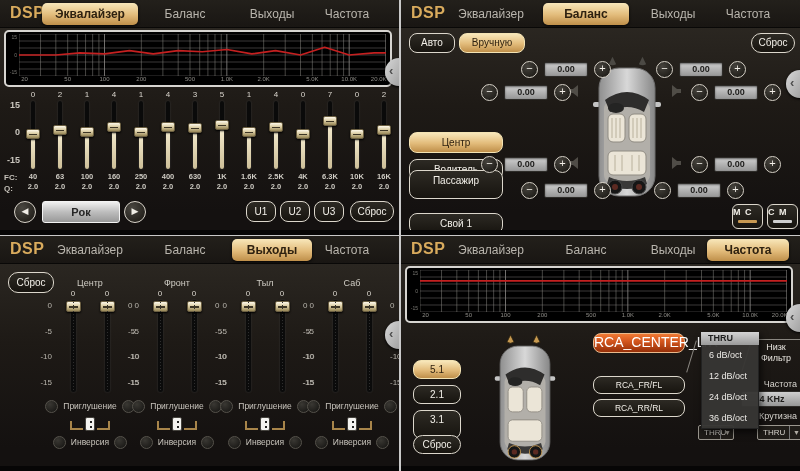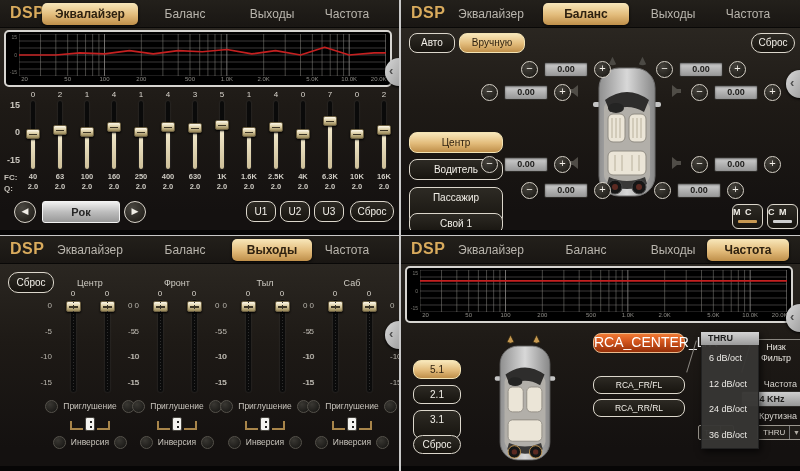--- a/index.html
+++ b/index.html
@@ -65,21 +65,21 @@
 .ck{width:13px;height:13px;border-radius:50%;background:radial-gradient(circle at 35% 30%,#3a3833,#131210);border:1px solid #55524b;flex:none}
 .cklabel{font-size:8.5px;color:#c9c5bd}
 .lnk{position:absolute;width:44px;height:17px}
 .lnk .ll{position:absolute;left:2px;bottom:3px;width:13px;height:9px;border-left:2px solid #a8854a;border-bottom:2px solid #a8854a}
 .lnk .lr{position:absolute;right:2px;bottom:3px;width:13px;height:9px;border-right:2px solid #a8854a;border-bottom:2px solid #a8854a}
 .lnk .lc{position:absolute;left:17px;top:1px;width:10px;height:14px;background:#f4f3f0;border:1px solid #44423d;border-radius:2px}
 .lnk .lc::after{content:'';position:absolute;left:3.5px;top:3px;width:2px;height:2px;background:#222;box-shadow:0 5px 0 #222}
 
 .dd{position:absolute;left:300px;top:96px;width:58px;z-index:6;box-shadow:2px 3px 7px rgba(0,0,0,.65)}
 .ddh{height:13px;background:linear-gradient(#d4d4d4,#9a9a9a);color:#1e1e1e;font-size:9px;font-weight:bold;line-height:13px;padding-left:7px}
-.ddb{background:rgba(55,54,52,.97);border:1px solid #222;border-top:none;height:104px;display:flex;flex-direction:column;justify-content:space-around;padding-left:7px}
+.ddb{background:rgba(55,54,52,.97);border:1px solid #222;border-top:none;height:84px;display:flex;flex-direction:column;justify-content:space-around;padding-left:7px}
 .ddi{font-size:9px;color:#eceae6}
 .slantline{position:absolute;width:1px;background:#8a8781;z-index:1}
 .ftab-top{position:absolute;left:352px;top:103px;width:47px;height:1px;background:#8a8781;z-index:1}
 .ftxt{position:absolute;left:352px;top:106px;width:46px;text-align:center;font-size:9px;color:#e8e5df;line-height:11px;z-index:1}
 .rlab{position:absolute;text-align:right;font-size:9px;color:#d8d5cf;z-index:1}
 .valbox{position:absolute;left:340px;top:155px;width:62px;height:16px;background:linear-gradient(#cfcfcf,#969696);border:1px solid #2d2b28;border-radius:2px;font-size:9px;font-weight:bold;color:#1e1d1b;text-align:center;line-height:15px;z-index:1}
 .sel{position:absolute;background:#201d19;border:1px solid #9b978f;border-radius:2px;color:#d5d2cb;font-size:8px;line-height:13px;padding-left:5px;z-index:1}
 .sel .ar{position:absolute;right:2px;top:0;font-size:7px;color:#b0aca4;border-left:1px solid #777;padding-left:3px;line-height:13px}
 .tweet{position:absolute;width:11px;height:11px}
 </style>
@@ -320,21 +320,21 @@
     <div class="tab t3">Выходы</div>
     <div class="tab t4">Частота</div>
   </div>
   <div class="btn" style="left:8px;top:33px;width:46px;height:20px;line-height:18px">Авто</div>
   <div class="btn gold" style="left:58px;top:33px;width:66px;height:20px;line-height:18px">Вручную</div>
   <div class="btn" style="left:350px;top:33px;width:44px;height:20px;line-height:18px;border-radius:10px">Сброс</div>
   <div class="handle" style="top:70px">‹</div>
 
   <div class="btn gold" style="left:8px;top:132px;width:94px;height:21px;line-height:19px">Центр</div>
   <div class="btn" style="left:8px;top:159px;width:94px;height:21px;line-height:19px">Водитель</div>
-  <div class="btn" style="left:8px;top:187px;width:94px;height:38px;line-height:19px">Пассажир</div>
+  <div class="btn" style="left:8px;top:170px;width:94px;height:29px;line-height:19px">Пассажир</div>
   <div class="btn" style="left:8px;top:213px;width:94px;height:21px;line-height:19px">Свой 1</div>
 
   <svg style="position:absolute;left:190px;top:66px;width:72px;height:132px" viewBox="0 0 72 132">
     <defs>
         <linearGradient id="cg1" x1="0" y1="0" x2="1" y2="0">
           <stop offset="0" stop-color="#8f8f8f"></stop>
           <stop offset=".5" stop-color="#d8d8d8"></stop>
           <stop offset="1" stop-color="#878787"></stop>
         </linearGradient>
       </defs>

